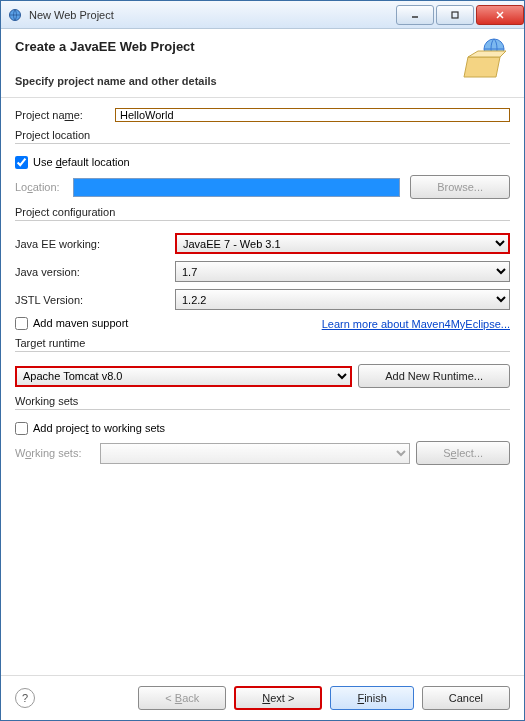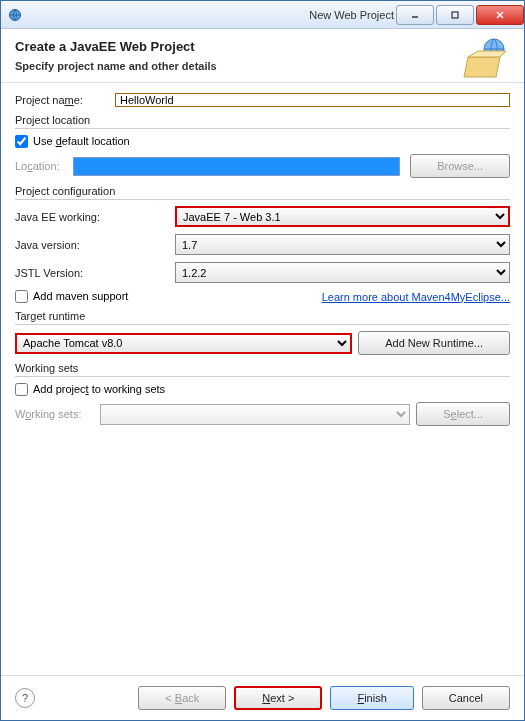--- a/index.html
+++ b/index.html
@@ -1,36 +1,36 @@
 <!DOCTYPE html>
 <html><head>
 <meta charset="utf-8">
 <style>
 * { box-sizing: border-box; margin: 0; padding: 0; font-family: Tahoma, Arial, sans-serif; font-size: 11px; }
 body { background: #ececec; width: 525px; height: 721px; overflow: hidden; }
 .window { width: 525px; height: 721px; background: #fff; border: 1px solid #3a6ea5; display: flex; flex-direction: column; }
-.titlebar { height: 28px; background: linear-gradient(#f4f8fd, #d7e6f7); display: flex; align-items: center; padding: 0 0 0 6px; border-bottom: 1px solid #b7c9db; text-align: right; }
+.titlebar { height: 28px; background: linear-gradient(#f4f8fd, #d7e6f7); display: flex; align-items: center; padding: 0 0 0 6px; border-bottom: 1px solid #b7c9db; }
 .titlebar .icon { width: 16px; height: 16px; margin-right: 6px; display:flex; align-items:center; justify-content:center;}
 .titlebar .title { color: #333; flex: 1; }
 .titlebar .wbtns { display: flex; }
 .titlebar .wbtn { width: 38px; height: 20px; margin-left: 2px; border: 1px solid #8aa3bf; border-radius: 3px; background: linear-gradient(#fcfdff,#d2e1f1); display:flex; align-items:center; justify-content:center; }
 .titlebar .wbtn.close { background: linear-gradient(#f28b82,#d93025); border-color:#b02a1f; color:#fff; width:48px; }
 .header { padding: 10px 14px; border-bottom: 1px solid #ddd; position: relative; }
-.header h1 { font-size: 13px; font-weight: bold; color: #222; margin-bottom: 6px; }
+.header h1 { font-size: 13px; font-weight: bold; color: #222; margin-bottom: 21px; }
 .header p { color: #333; font-weight: bold; }
 .header .hicon { position: absolute; right: 14px; top: 8px; width: 48px; height: 42px; }
 .content { flex: 1; padding: 10px 14px 6px 14px; overflow: hidden; }
 .row { display: flex; align-items: center; margin-bottom: 7px; }
 .lbl { width: 100px; color: #222; }
 .lbl.disabled, .disabled { color: #9a9a9a; }
 input[type=text] { flex: 1; height: 14px; border: 1px solid #a16207; padding: 0 4px; }
 input[type=text].wide { }
 .fullbar { flex: 1; height: 19px; background: #1e90ff; border: 1px solid #7a9cc6; }
 .fieldset { margin-top: 6px; margin-bottom: 4px; }
-.legend { color: #222; font-size: 11px; margin-bottom: 6px; border-bottom: 1px solid #ccc; padding-bottom: 2px; }
+.legend { color: #222; font-size: 11px; margin-bottom: 12px; border-bottom: 1px solid #ccc; padding-bottom: 2px; }
 .chk { display: flex; align-items: flex-start; margin-bottom: 6px; }
 .chk input { margin-right: 5px; }
 select { height: 21px; border: 1px solid #888; background: linear-gradient(#fdfdfd,#e6e6e6); padding: 0 2px; }
 select.flex { flex: 1; }
 .btn { height: 24px; border: 1px solid #8a8a8a; border-radius: 3px; background: linear-gradient(#fdfdfd,#e2e2e2); padding: 0 26px; color: #222; cursor: pointer; }
 .btn:disabled { color: #9a9a9a; cursor: default; }
 .link { color: #0645cc; text-decoration: underline; cursor: pointer; }
 .redbox { border: 2px solid #d40000; }
 .footer { display: flex; align-items: center; justify-content: flex-end; padding: 10px 14px; border-top: 1px solid #ddd; gap: 8px; }
 .footer .help { margin-right: auto; width:20px; height:20px; border:1px solid #999; border-radius:50%; display:flex; align-items:center; justify-content:center; color:#555; }

